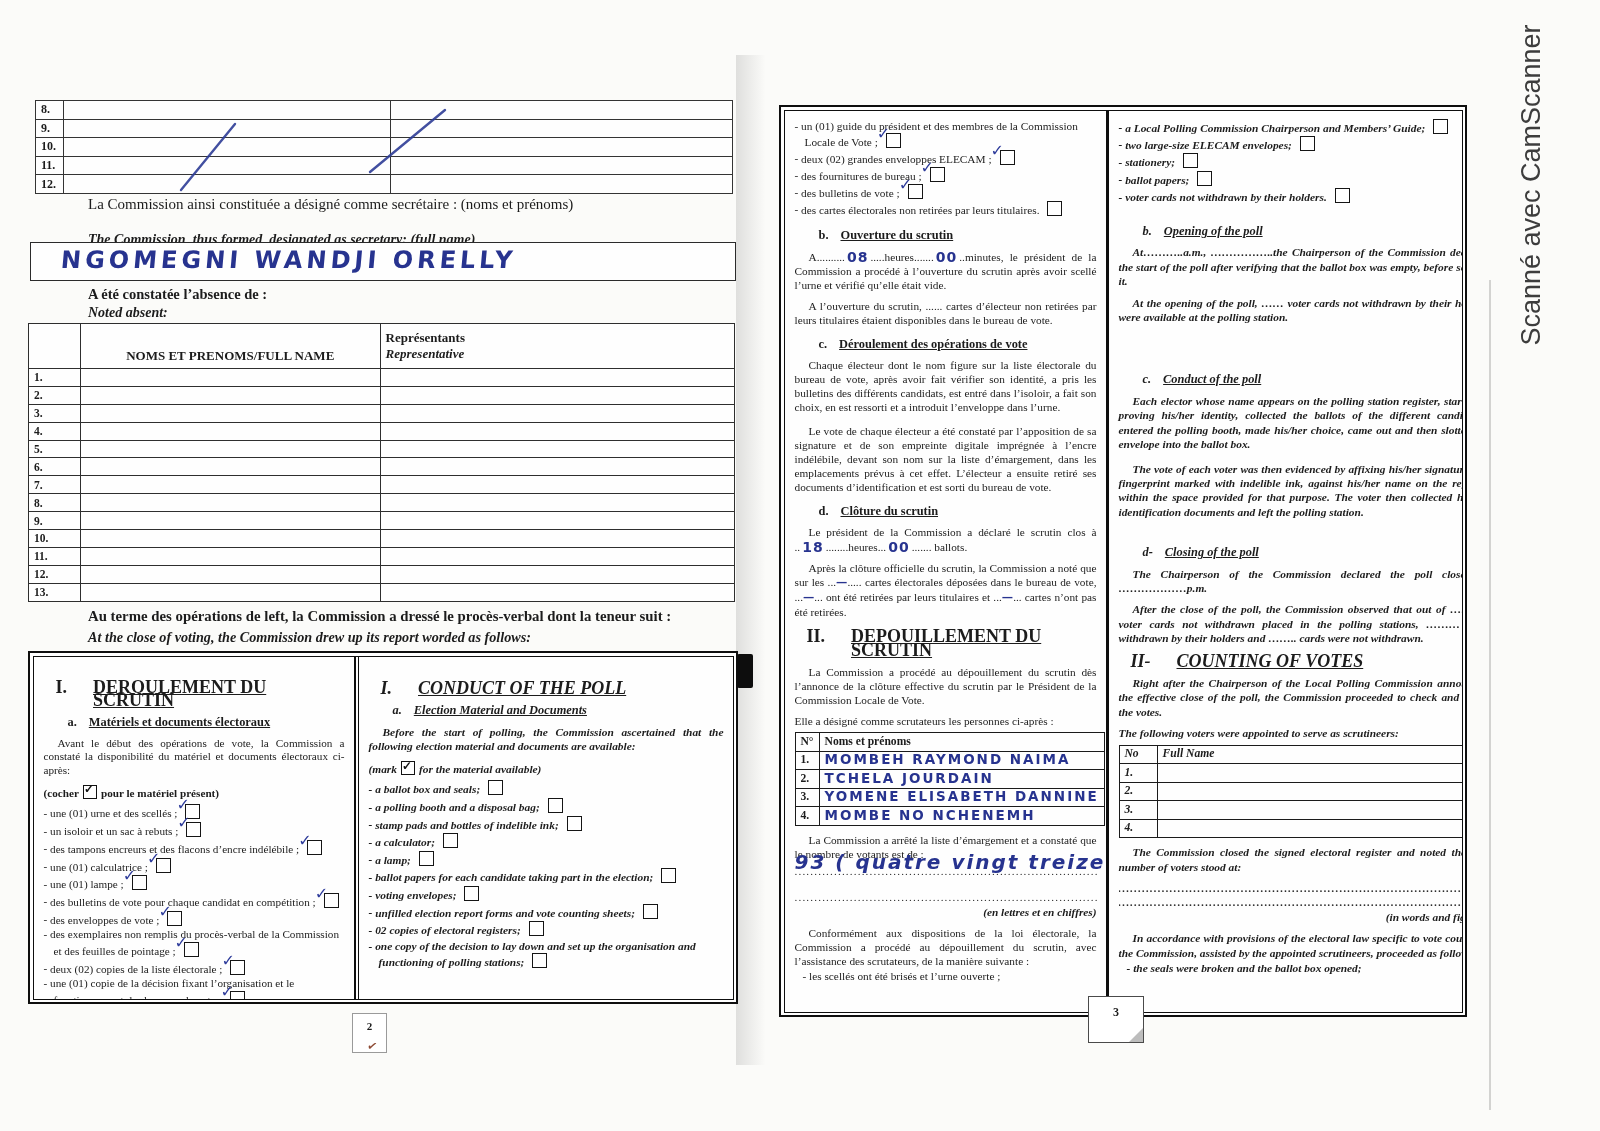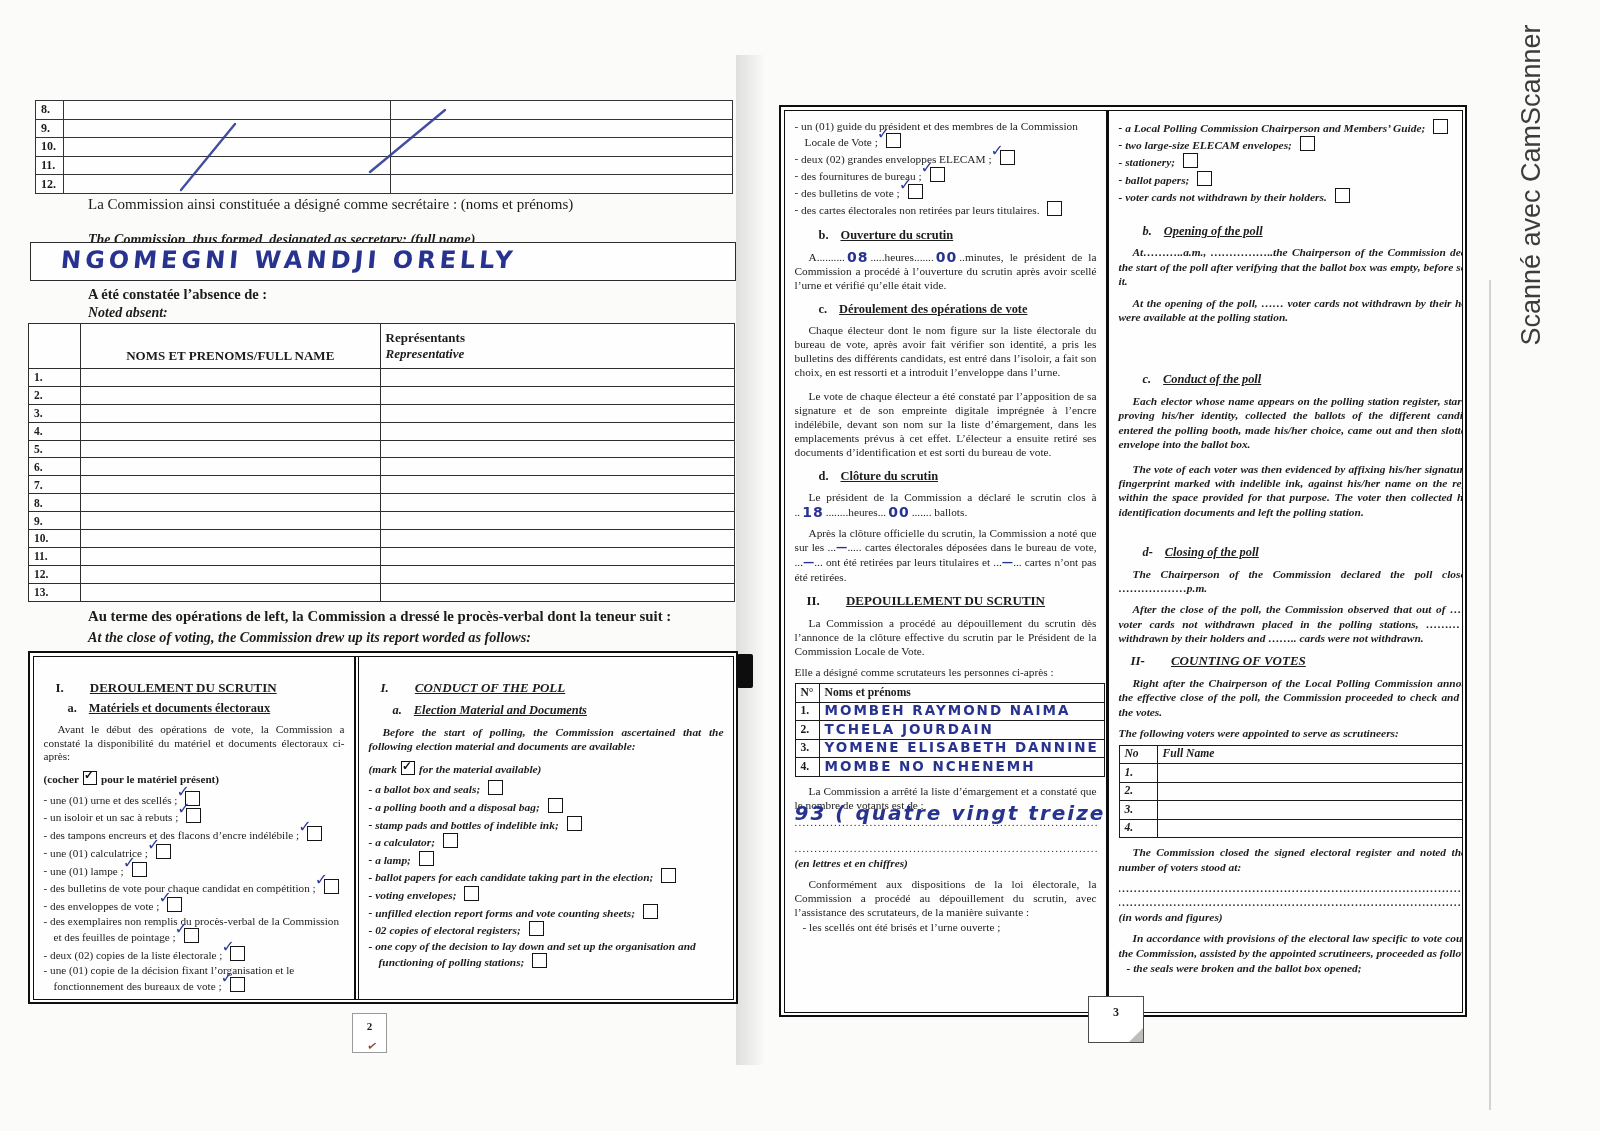--- a/index.html
+++ b/index.html
@@ -40,21 +40,21 @@
   .dbox{position:absolute;background:#fefefe;border:2.6px solid #0e0e0e;padding:2.5px}
   .dbox .inner{border:1.5px solid #0e0e0e;height:100%;display:flex;overflow:hidden;box-sizing:border-box}
   .divider{width:5px;border-left:2.3px solid #0e0e0e;border-right:1.5px solid #0e0e0e;box-sizing:border-box}
   .boxL{left:28px;top:651px;width:701px;height:344px}
   .boxR{left:779px;top:105px;width:679px;height:903px}
   .colFrL{width:320px;padding:6px 9px 4px 10px;font-size:11.2px;line-height:13.7px;box-sizing:border-box}
   .colEnL{flex:1;padding:6px 9px 4px 10px;font-style:italic;font-weight:bold;font-size:11.4px;line-height:14.6px;box-sizing:border-box}
   .colFrR{width:321px;padding:8px 9px 4px 10px;font-size:11.3px;line-height:14px;box-sizing:border-box}
   .colEnR{flex:1;padding:8px 9px 4px 10px;font-style:italic;font-weight:bold;font-size:11.4px;line-height:14.4px;box-sizing:border-box}
   
-  .bh{display:flex;font-weight:bold;font-size:13px;margin:18px 0 8px}
+  .bh{display:flex;font-weight:bold;font-size:18px;margin:18px 0 8px}
   .bh .n{margin:0 26px 0 12px}
   .bh .t{text-decoration:underline}
   .sh{display:flex;font-weight:bold;font-size:12.4px;margin:4px 0 7px}
   .sh .n{margin:0 12px 0 24px}
   .sh .t{text-decoration:underline}
   .p{text-align:justify;text-indent:14px;margin:0 0 7px}
   .markline{text-align:left;margin:2px 0 4px;font-weight:bold}
   .cbp{display:inline-block;width:12px;height:12px;border:1.5px solid #111;margin:0 4px;vertical-align:-2px;position:relative;background:#fff}
   .cbp .tk{position:absolute;left:0;top:-3px;font-size:12px;color:#111;font-style:normal}
   
@@ -64,21 +64,21 @@
   .cb .tick{position:absolute;left:0;top:-7px;font-size:16px;color:#2c3a9a;font-family:"DejaVu Sans",sans-serif;font-weight:bold;font-style:normal}
   
   .scrTable{width:100%;border-collapse:collapse;margin:4px 0 7px;background:#fefefe}
   .scrTable td{border:1.5px solid #1b1b1b;height:17.5px;font-size:11.6px;padding:0 5px;font-weight:bold}
   .scrTable .nm{white-space:nowrap;overflow:visible}
   .scrTable .nm .hand{font-size:13.5px;letter-spacing:2px}
   
   .totWrap{position:relative;height:26px;margin-top:3px}
   .dots{display:block;font-size:11px;letter-spacing:1.2px;color:#2c2c2c;overflow:hidden;white-space:nowrap;height:14px}
   .totHand{position:absolute;left:0;top:-9px;font-size:20px;font-style:italic;letter-spacing:2px;white-space:nowrap}
-  .noteC{text-align:left;font-weight:bold;font-style:italic;margin:1px 0 7px}
+  .noteC{text-align:right;font-weight:bold;font-style:italic;margin:1px 0 7px}
   .bullet{margin:0;padding-left:8px}
   
   .ptag{position:absolute;background:#fff;border:1.2px solid #8a8a8a;text-align:center;font-size:11px;font-weight:bold}
   .ptag .fold{position:absolute;right:0;bottom:0;width:11px;height:11px;background:linear-gradient(315deg,#bdbdbd 48%,#ffffff 52%)}
   .tag2{left:352px;top:1013px;width:33px;height:38px;border-color:#9a9a9a}
   .tag2 .mini{position:absolute;left:14px;bottom:-2px;color:#8d4a33;font-size:12px;transform:rotate(12deg)}
   .tag3{left:1088px;top:996px;width:54px;height:45px;border-color:#4a4a4a;font-size:12px}
   .tag3 .fold{width:14px;height:14px}
   .pnum{display:block;margin-top:6px}
 </style>
@@ -397,20 +397,21 @@
           </div>
         </div>
 
       <div class="sh" style="margin-top:12px">
         <span class="n">b.</span>
         <span class="t">Ouverture du scrutin</span>
       </div>
       <div class="p">
         <span>A..........</span><span class="hand hnum">08</span><span>.....heures.......</span><span class="hand hnum">00</span><span>..minutes, le président de la Commission a procédé à l’ouverture du scrutin après avoir scellé l’urne et vérifié qu’elle était vide.</span>
       </div>
+      <div class="p">A l’ouverture du scrutin, ...... cartes d’électeur non retirées par leurs titulaires étaient disponibles dans le bureau de vote.</div>
 
       <div class="sh" style="margin-top:10px">
         <span class="n">c.</span>
         <span class="t">Déroulement des opérations de vote</span>
       </div>
       <div class="p">Chaque électeur dont le nom figure sur la liste électorale du bureau de vote, après avoir fait vérifier son identité, a pris les bulletins des différents candidats, est entré dans l’isoloir, a fait son choix, en est ressorti et a introduit l’enveloppe dans l’urne.</div>
       <div class="p" style="margin-top:10px">Le vote de chaque électeur a été constaté par l’apposition de sa signature et de son empreinte digitale imprégnée à l’encre indélébile, devant son nom sur la liste d’émargement, dans les emplacements prévus à cet effet. L’électeur a ensuite retiré ses documents d’identification et est sorti du bureau de vote.</div>
 
       <div class="sh" style="margin-top:10px">
         <span class="n">d.</span>

